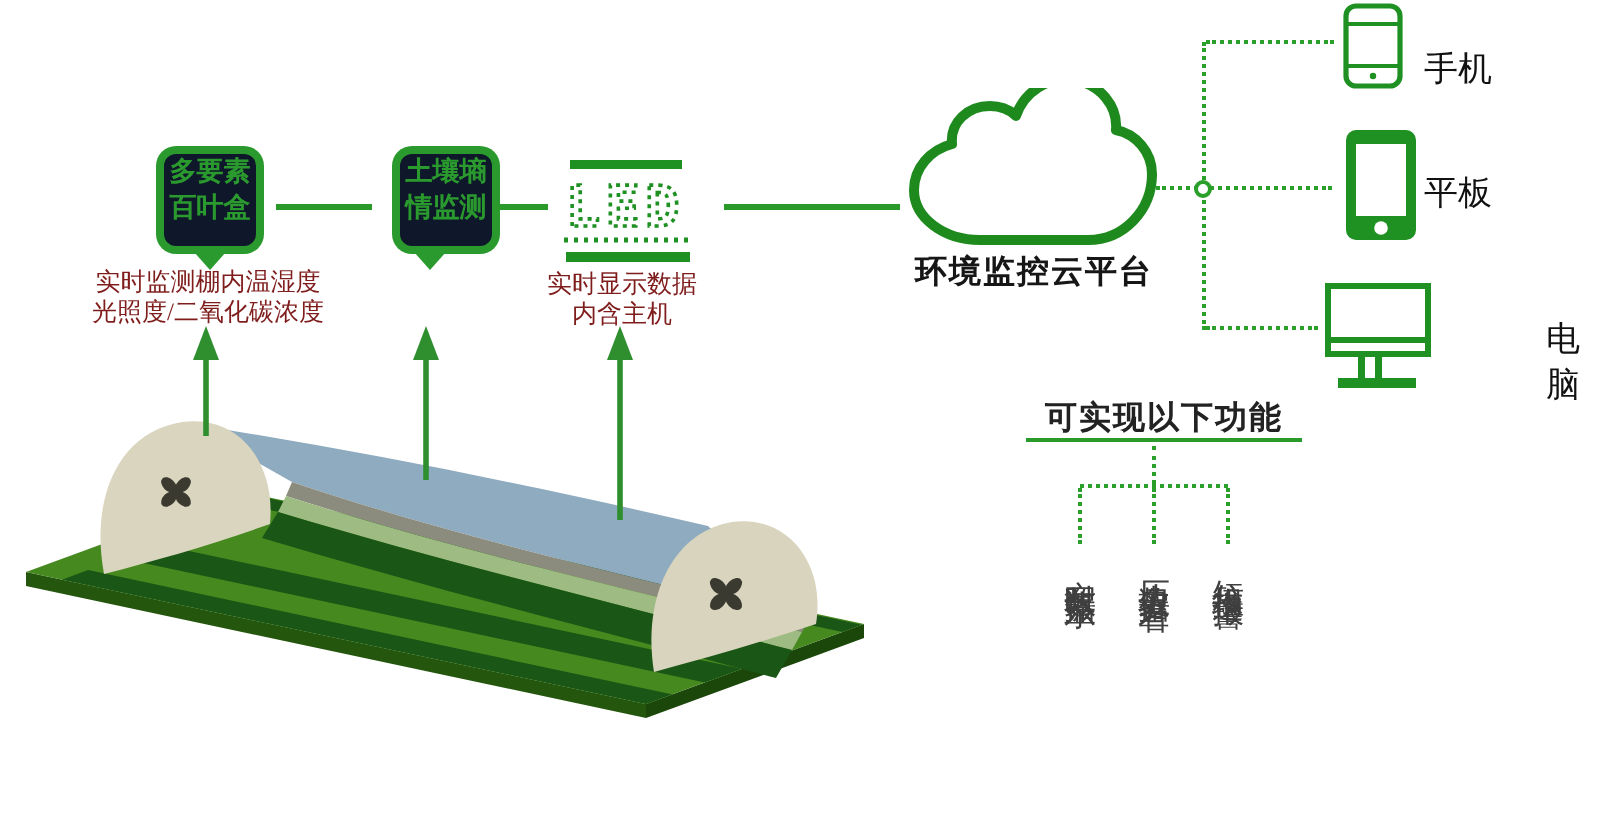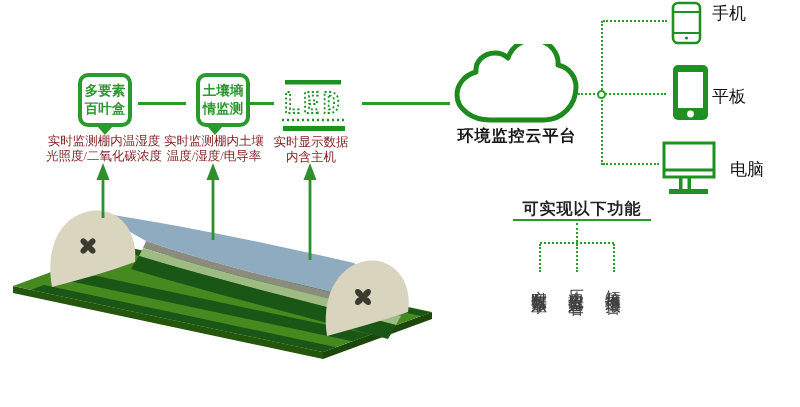--- a/index.html
+++ b/index.html
@@ -2,21 +2,21 @@
 <html><head>
 <meta charset="utf-8">
 <style>
   html,body{margin:0;padding:0;background:#fff;}
   .stage{position:relative;width:800px;height:407px;background:#fff;overflow:hidden;
          font-family:"Liberation Serif","DejaVu Serif",serif;}
   .abs{position:absolute;}
 
   
   .sensor-box{width:54px;height:54px;background:#2a9a2e;border-radius:10px;box-sizing:border-box;padding:4px;}
-  .sensor-box .inner{width:100%;height:100%;background:#ffffff;border-radius:6px;display:flex;align-items:center;justify-content:center;box-sizing:border-box;}
+  .sensor-box .inner{width:100%;height:100%;background:#0f172a;border-radius:6px;display:flex;align-items:flex-start;justify-content:center;box-sizing:border-box;}
   .sensor-box .lbl{color:#2a9a2e;font-weight:bold;font-size:13.5px;line-height:18px;text-align:center;white-space:pre-line;font-family:"Liberation Sans","DejaVu Sans",sans-serif;}
   .pointer{width:0;height:0;border-left:8px solid transparent;border-right:8px solid transparent;border-top:9px solid #2a9a2e;}
 
   .desc{font-size:12.5px;line-height:15px;color:#7f1d1d;text-align:center;white-space:pre-line;}
 
   .hline{height:3px;background:#2a9a2a;}
   .dot-h{border-top:2px dotted #2aa02a;height:0;}
   .dot-v{border-left:2px dotted #2aa02a;width:0;}
   .junction{width:5px;height:5px;border:2px solid #2aa02a;border-radius:50%;background:#fff;z-index:5;}
 
@@ -96,22 +96,20 @@
   <div class="abs desc" style="left:39px;top:134px;width:130px;">实时监测棚内温湿度
 光照度/二氧化碳浓度</div>
 
   <div class="abs sensor-box" style="left:196px;top:73px;">
     <div class="inner">
       <div class="lbl">土壤墒
 情监测</div>
     </div>
   </div>
   <div class="abs pointer" style="left:207px;top:126px;"></div>
-  <div class="abs desc" style="left:152px;top:134px;width:124px;">实时监测棚内土壤
-温度/湿度/电导率</div>
 
   <svg class="abs" style="left:276px;top:77px;" width="74" height="58" viewBox="276 77 74 58">
     <rect x="285" y="80" width="56" height="4.5" fill="#1f9022"></rect>
     <text x="283" y="113" font-family="DejaVu Sans Mono, monospace" font-size="28" font-weight="bold" fill="none" stroke="#1f9022" stroke-width="1.8" stroke-dasharray="2,2.5" letter-spacing="3">LED</text>
     <line x1="282" y1="120" x2="345" y2="120" stroke="#1f9022" stroke-width="2.5" stroke-dasharray="2,3"></line>
     <rect x="283" y="126" width="62" height="5" fill="#1f9022"></rect>
   </svg>
   <div class="abs desc" style="left:255px;top:135px;width:112px;text-align:center;">实时显示数据
 内含主机</div>
 
@@ -131,37 +129,37 @@
   <div class="abs dot-h" style="left:578px;top:93px;width:88px;"></div>
   <div class="abs dot-h" style="left:603px;top:163px;width:56px;"></div>
   <div class="abs junction" style="left:597px;top:90px;"></div>
 
   <svg class="abs" style="left:669px;top:1px;" width="36" height="46" viewBox="669 1 36 46">
     <rect x="673" y="3" width="27" height="40" rx="5" fill="#fff" stroke="#1f9022" stroke-width="2.6"></rect>
     <line x1="674" y1="12" x2="699" y2="12" stroke="#1f9022" stroke-width="2"></line>
     <line x1="674" y1="33" x2="699" y2="33" stroke="#1f9022" stroke-width="2"></line>
     <circle cx="686.5" cy="38" r="1.6" fill="#1f9022"></circle>
   </svg>
-  <div class="abs dev-label" style="left:712px;top:2px;">手机</div>
+  <div class="abs dev-label" style="left:712px;top:23px;">手机</div>
 
   <svg class="abs" style="left:669px;top:62px;" width="44" height="62" viewBox="669 62 44 62">
     <rect x="673" y="65" width="35" height="55" rx="5" fill="#1f9022"></rect>
     <rect x="678" y="72" width="25" height="36" fill="#fff"></rect>
     <circle cx="690.5" cy="114" r="3.4" fill="#fff"></circle>
   </svg>
   <div class="abs dev-label" style="left:712px;top:85px;font-family:Liberation Mono, monospace;">平板</div>
 
   <svg class="abs" style="left:658px;top:140px;" width="66" height="58" viewBox="658 140 66 58">
     <rect x="664" y="143" width="50" height="34" fill="#fff" stroke="#1f9022" stroke-width="3"></rect>
     <line x1="664" y1="170" x2="714" y2="170" stroke="#1f9022" stroke-width="3"></line>
     <rect x="679" y="178" width="3.5" height="11" fill="#1f9022"></rect>
     <rect x="687.5" y="178" width="3.5" height="11" fill="#1f9022"></rect>
     <rect x="669" y="189" width="39" height="5" fill="#1f9022"></rect>
   </svg>
-  <div class="abs dev-label" style="left:730px;top:158px;">电脑</div>
+  <div class="abs dev-label" style="left:773px;top:158px;">电脑</div>
 
   <div class="abs fn-title" style="left:500px;top:199px;width:164px;font-weight:bold;">可实现以下功能</div>
   <div class="abs fn-underline" style="left:513px;top:219px;width:138px;"></div>
   <div class="abs dot-v" style="left:576px;top:223px;height:19px;"></div>
   <div class="abs dot-h" style="left:540px;top:242px;width:74px;"></div>
   <div class="abs dot-v" style="left:539px;top:244px;height:28px;"></div>
   <div class="abs dot-v" style="left:576px;top:244px;height:28px;"></div>
   <div class="abs dot-v" style="left:613px;top:244px;height:28px;"></div>
   <div class="abs fn-col" style="left:529px;top:277px;">实时数据显示</div>
   <div class="abs fn-col" style="left:566px;top:277px;">历史数据查看</div>

